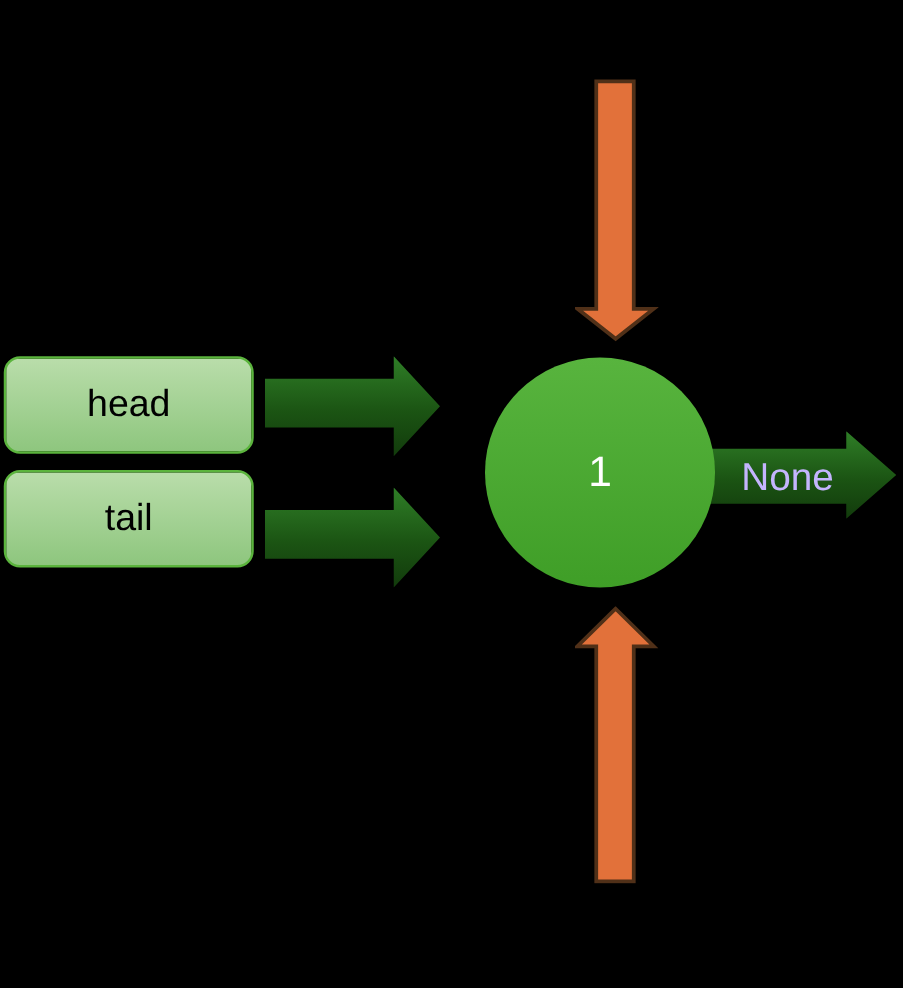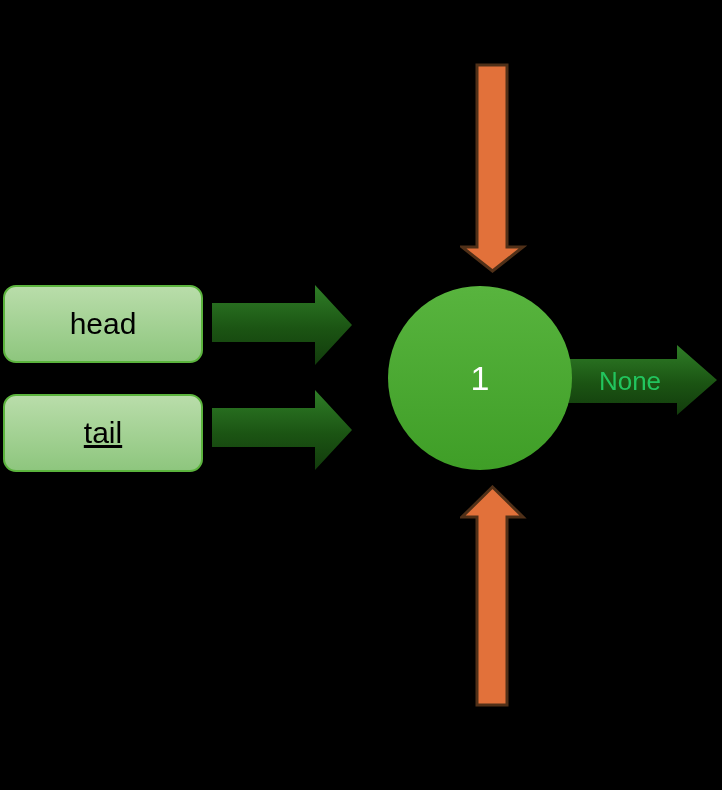--- a/index.html
+++ b/index.html
@@ -25,21 +25,21 @@
     border-radius: 13px;
     background: linear-gradient(180deg, #B9DDAA 0%, #8EC67E 100%);
     display: flex;
     align-items: center;
     justify-content: center;
     color: #000000;
     font-size: 30px;
     line-height: 1;
   }
   .pointer-box.head { top: 285px; }
-  .pointer-box.tail { top: 394px; text-decoration: underline; }
+  .pointer-box.tail { top: 376px; }
 
   .arrow-svg { position: absolute; display: block; }
   #green-arrow-head { left: 212px; top: 285px; }
   #green-arrow-tail { left: 212px; top: 390px; }
   #next-arrow      { left: 568px; top: 345px; }
   #orange-arrow-top    { left: 460px; top: 63px; }
   #orange-arrow-bottom { left: 460px; top: 485px; }
 
   .node-circle {
     position: absolute;
@@ -58,22 +58,22 @@
   }
   .next-label {
     position: absolute;
     left: 580px;
     top: 359px;
     width: 100px;
     height: 44px;
     display: flex;
     align-items: center;
     justify-content: center;
-    color: #22c55e;
-    font-size: 26px;
+    color: #c4b5fd;
+    font-size: 31px;
     z-index: 4;
     line-height: 1;
   }
 </style>
 </head>
 <body>
 
 <div class="canvas">
 
   <svg width="0" height="0" style="position:absolute" aria-hidden="true">

